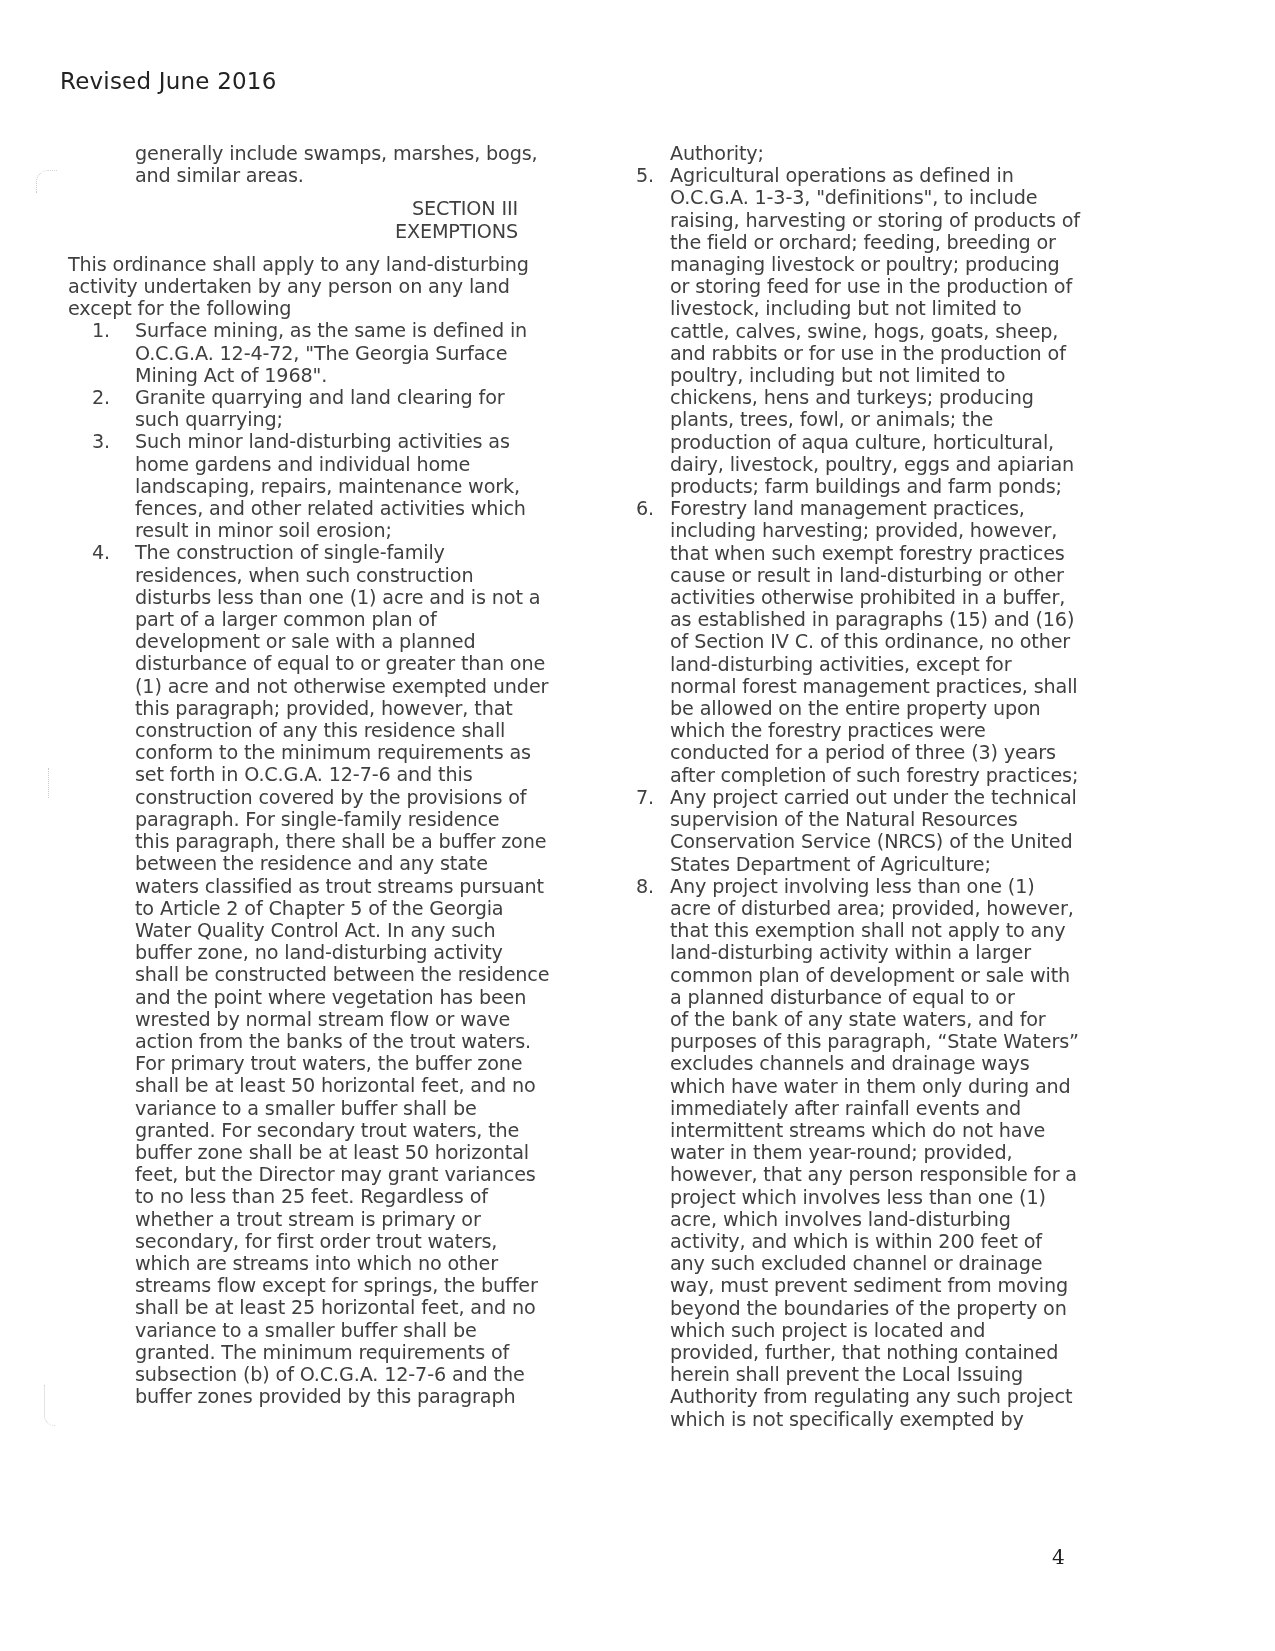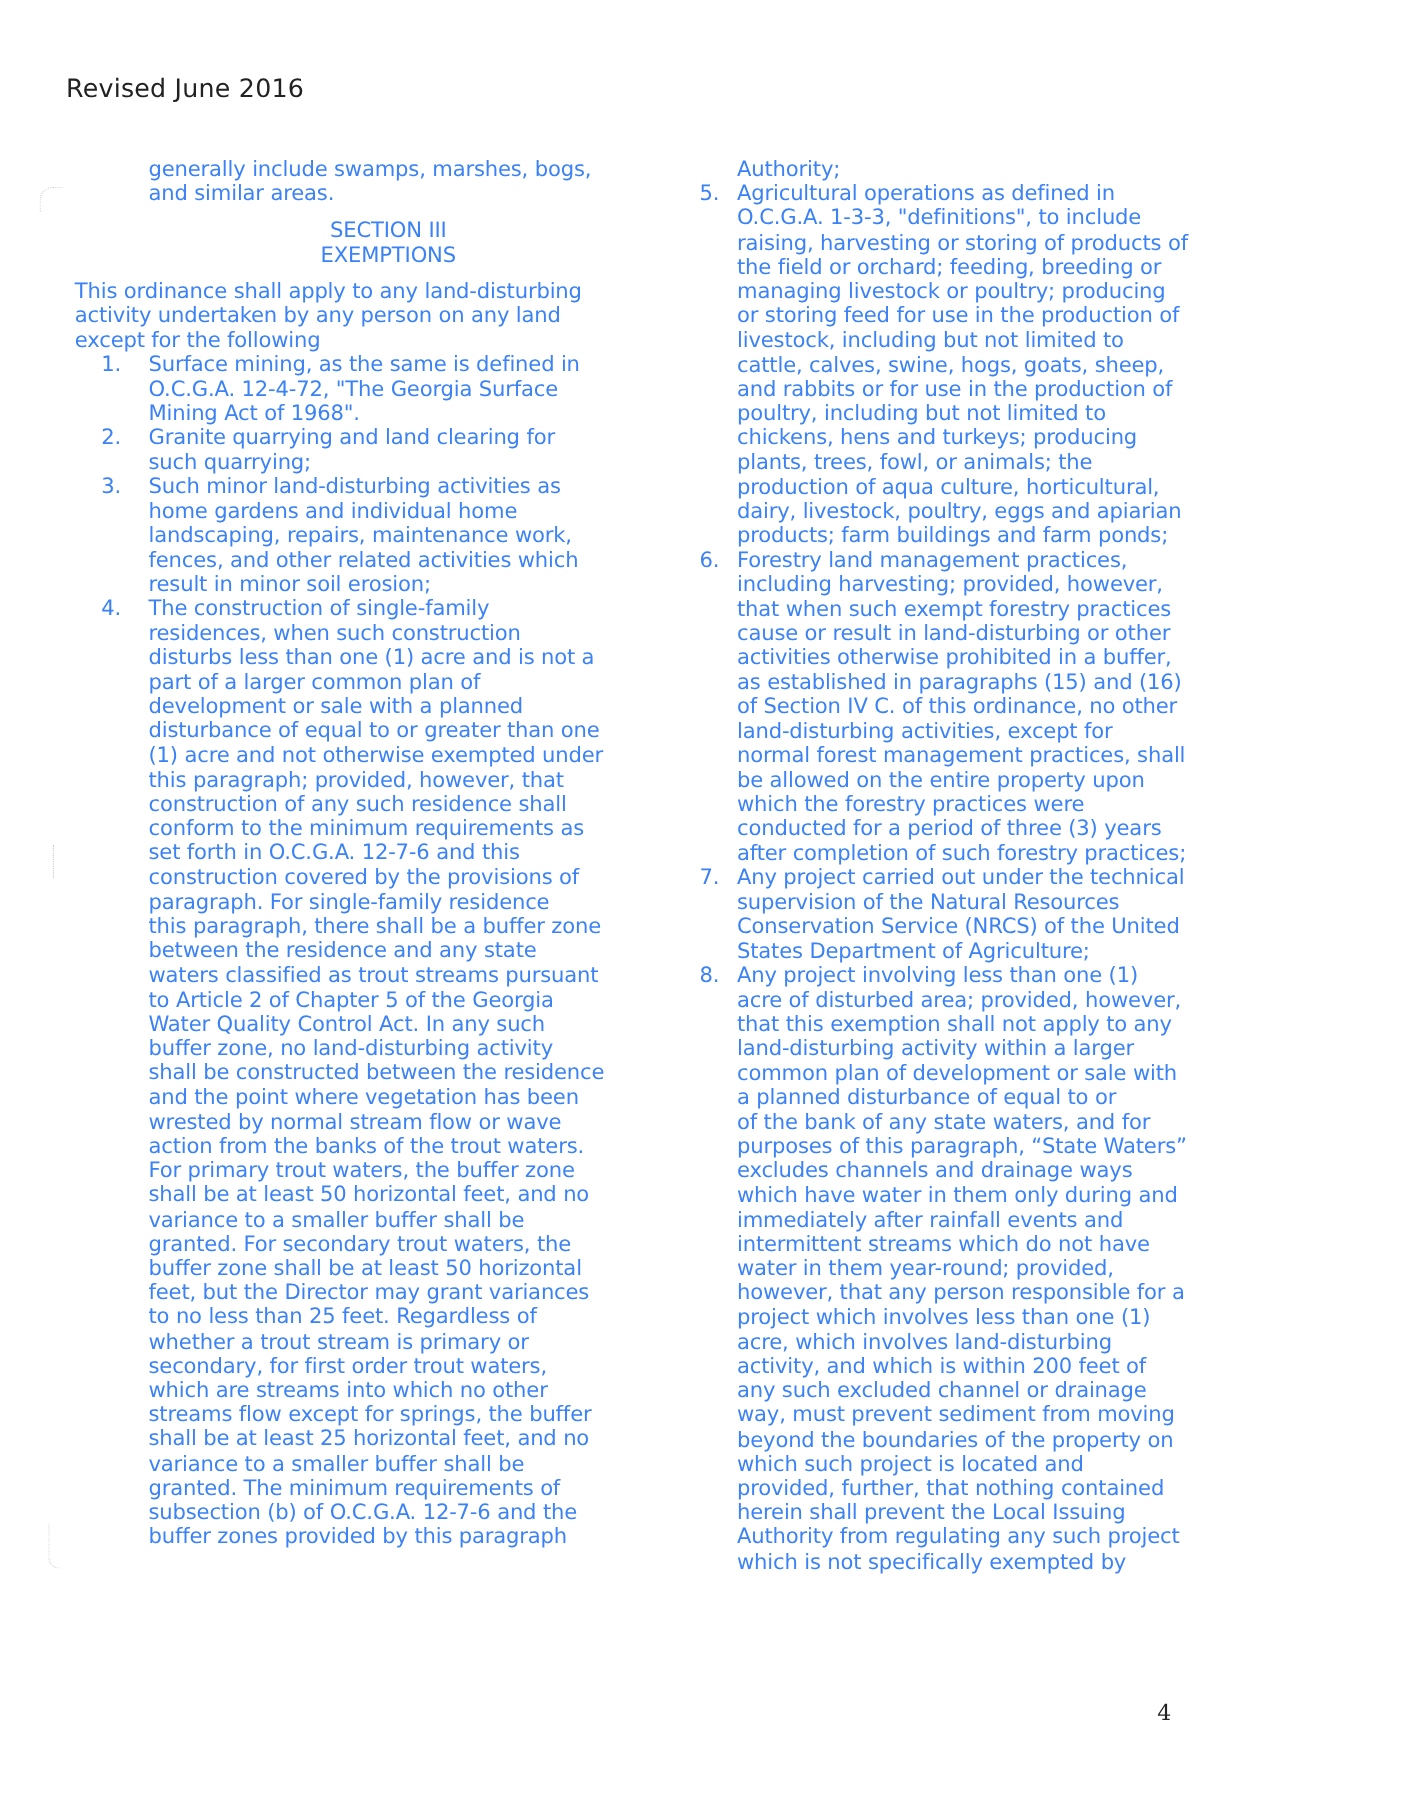--- a/index.html
+++ b/index.html
@@ -27,37 +27,37 @@
       left: 60px;
       top: 68px;
       font-size: 23px;
       letter-spacing: 0.2px;
       color: #222;
     }
     .col {
       position: absolute;
       font-size: 19.2px;
       line-height: 22.2px;
-      color: #3b82f6;
+      color: #404040;
       letter-spacing: -0.15px;
     }
     .col-left {
       left: 68px;
       top: 143px;
       width: 480px;
     }
     .col-right {
       left: 660px;
       top: 143px;
       width: 460px;
     }
     .line { white-space: nowrap; display: block; }
     .indent-cont { padding-left: 67px; }
     .section-heading {
-      text-align: center;
+      text-align: right;
       margin: 11px 0 0 0;
       padding-left: 120px;
       width: 330px;
     }
     .section-heading .line { white-space: nowrap; }
     .intro { margin-top: 11px; }
     .list-item {
       position: relative;
       padding-left: 67px;
     }
@@ -137,21 +137,21 @@
     <div class="list-item">
       <span class="list-num">4.</span>
       <span class="line">The construction of single-family</span>
       <span class="line">residences, when such construction</span>
       <span class="line">disturbs less than one (1) acre and is not a</span>
       <span class="line">part of a larger common plan of</span>
       <span class="line">development or sale with a planned</span>
       <span class="line">disturbance of equal to or greater than one</span>
       <span class="line">(1) acre and not otherwise exempted under</span>
       <span class="line">this paragraph; provided, however, that</span>
-      <span class="line">construction of any such residence shall</span>
+      <span class="line">construction of any this residence shall</span>
       <span class="line">conform to the minimum requirements as</span>
       <span class="line">set forth in O.C.G.A. 12-7-6 and this</span>
       <span class="line">construction covered by the provisions of</span>
       <span class="line">paragraph.  For single-family residence</span>
       <span class="line">this paragraph, there shall be a buffer zone</span>
       <span class="line">between the residence and any state</span>
       <span class="line">waters classified as trout streams pursuant</span>
       <span class="line">to Article 2 of Chapter 5 of the Georgia</span>
       <span class="line">Water Quality Control Act.  In any such</span>
       <span class="line">buffer zone, no land-disturbing activity</span>

